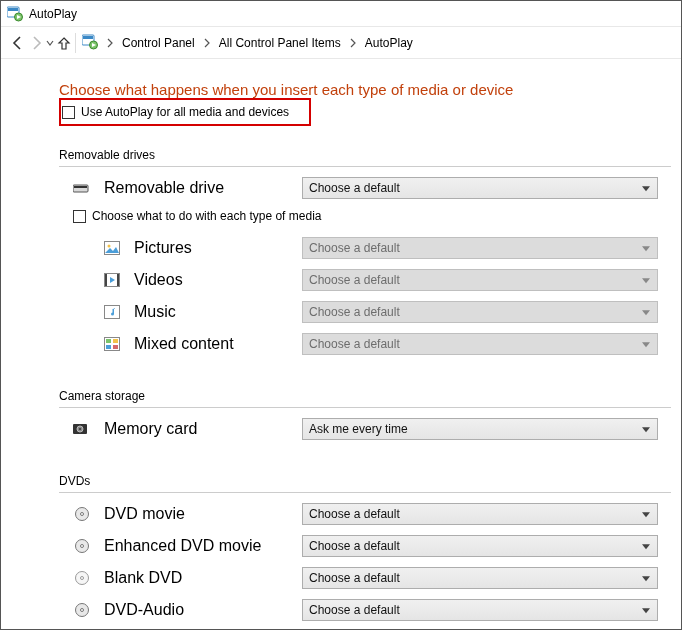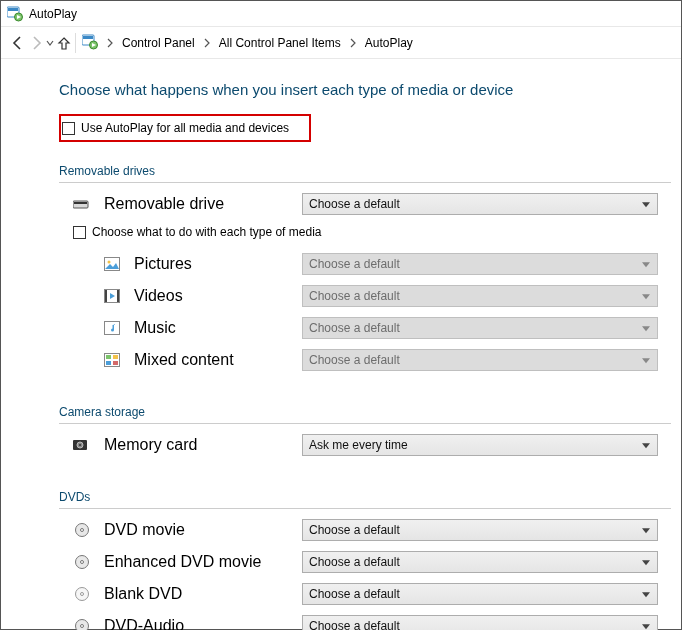--- a/index.html
+++ b/index.html
@@ -27,24 +27,24 @@
   }
   .nav-btn { width: 18px; height: 18px; display: inline-flex; align-items: center; justify-content: center; color: #444; }
   .nav-btn.disabled { color: #bbb; }
   .nav-chevron { width: 10px; height: 18px; color: #666; display: inline-flex; align-items: center; justify-content: center;}
   .nav-up { width: 18px; height: 18px; color: #444; display: inline-flex; align-items: center; justify-content: center;}
   .address { display: flex; align-items: center; gap: 6px; flex: 1; height: 24px; padding: 0 4px; }
   .addr-icon { width: 18px; height: 18px; }
   .addr-sep { width: 8px; height: 12px; color: #666; display: inline-flex; align-items: center; justify-content: center;}
   .addr-part { color: #000; font-size: 12px; padding: 0 2px; }
   .content { padding: 22px 10px 10px 58px; }
-  .heading { color: #0c4a6e; font-size: 15px; margin-bottom: 16px; }
+  .heading { color: #c2410c; font-size: 15px; margin-bottom: 0; }
   .hl-box { border: 2px solid #d40000; display: inline-flex; align-items: center; padding: 5px 20px 5px 1px; margin-bottom: 22px; }
   .chk { width: 13px; height: 13px; border: 1px solid #333; margin-right: 6px; display: inline-block; }
-  .section-title { color: #0c4a6e; font-size: 12px; margin-bottom: 4px;}
+  .section-title { color: #000000; font-size: 12px; margin-bottom: 4px;}
   .section-sep { border-top: 1px solid #ccc; margin: 3px 0 10px 0; }
   .row { display: flex; align-items: center; margin-left: 14px; margin-bottom: 10px; height: 22px;}
   .row .icon { width: 18px; height: 16px; margin-right: 6px; display: inline-flex; align-items: center; justify-content: center;}
   .row .label { flex: 0 0 198px; font-size: 16px; margin-left: 7px; }
   .subrow { display: flex; align-items: center; margin-left: 14px; margin-bottom: 14px; }
   .subrows { margin-left: 44px; }
   .subrows .row { margin-left: 0; }
   .subrows .row .label { flex: 0 0 168px; }
   .select {
     width: 356px; height: 22px; border: 1px solid #adadad;

